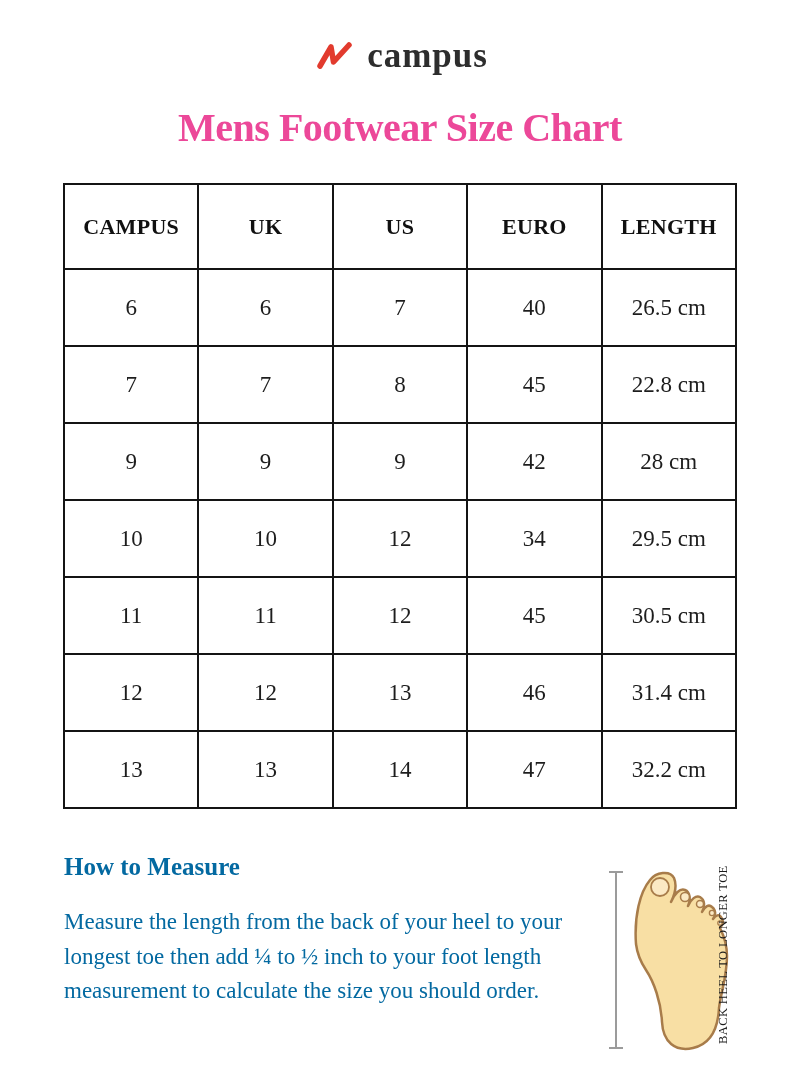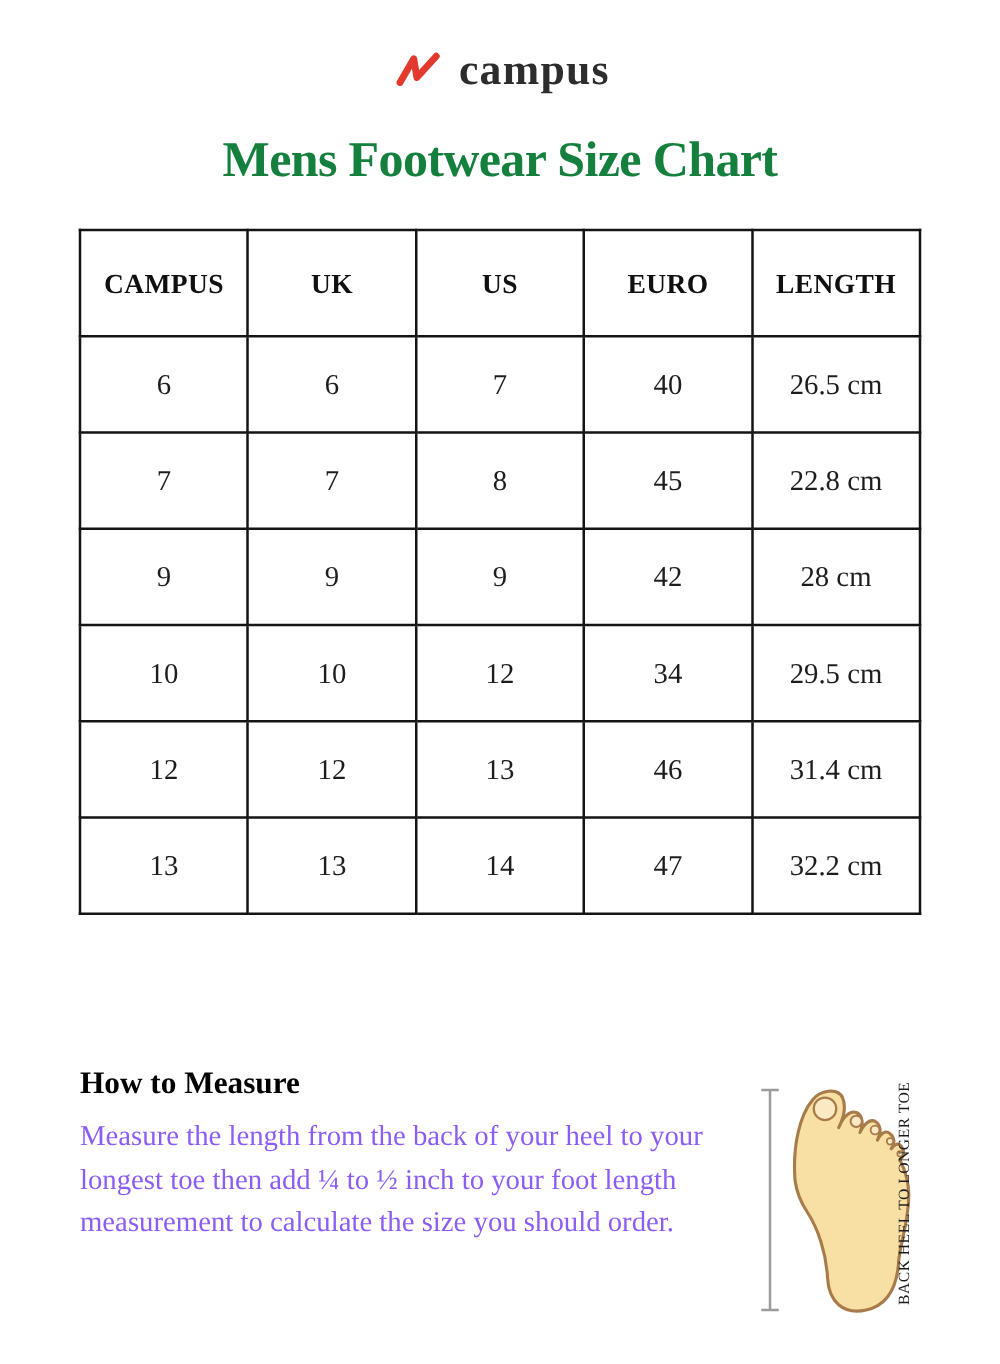--- a/index.html
+++ b/index.html
@@ -20,21 +20,21 @@
   .swoosh { display:block; }
   .brand {
     font-size:35px; font-weight:bold; color:#2d2d2d;
     letter-spacing:1px; line-height:1;
   }
 
   
   .title {
     position:absolute; top:104px; left:0; width:100%;
     margin:0; text-align:center;
-    font-size:40px; font-weight:bold; color:#15803d;
+    font-size:40px; font-weight:bold; color:#ec4899;
     letter-spacing:-0.5px;
   }
 
   
   .size-table {
     position:absolute; top:183px; left:63px;
     width:674px; border-collapse:collapse;
     table-layout:fixed;
   }
   .size-table th, .size-table td {
@@ -48,24 +48,24 @@
   }
   .size-table td {
     height:73px; font-size:23px; font-weight:normal; color:#1d1d1d;
   }
 
   
   .measure-text {
     position:absolute; top:853px; left:64px; width:548px;
   }
   .measure-heading {
-    margin:0; font-size:25px; font-weight:bold; color:#000000;
+    margin:0; font-size:25px; font-weight:bold; color:#0369a1;
   }
   .measure-body {
-    margin:11px 0 0 0; font-size:23px; line-height:34.5px; color:#8b5cf6;
+    margin:24px 0 0 0; font-size:23px; line-height:34.5px; color:#0369a1;
   }
 
   
   .foot-diagram {
     position:absolute; left:604px; top:852px; width:170px; height:212px;
   }
   .foot-svg { position:absolute; left:0; top:0; }
   .vlabel {
     position:absolute; left:716px; top:860px; height:190px;
     writing-mode:vertical-rl; transform:rotate(180deg);
@@ -121,20 +121,27 @@
           <td>28 cm</td>
         </tr>
         <tr>
           <td>10</td>
           <td>10</td>
           <td>12</td>
           <td>34</td>
           <td>29.5 cm</td>
         </tr>
         <tr>
+          <td>11</td>
+          <td>11</td>
+          <td>12</td>
+          <td>45</td>
+          <td>30.5 cm</td>
+        </tr>
+        <tr>
           <td>12</td>
           <td>12</td>
           <td>13</td>
           <td>46</td>
           <td>31.4 cm</td>
         </tr>
         <tr>
           <td>13</td>
           <td>13</td>
           <td>14</td>

